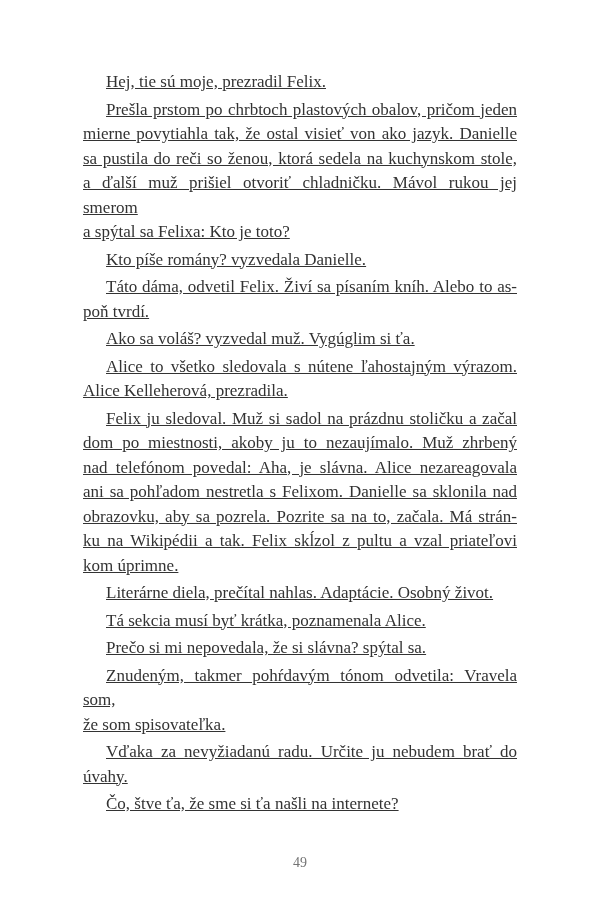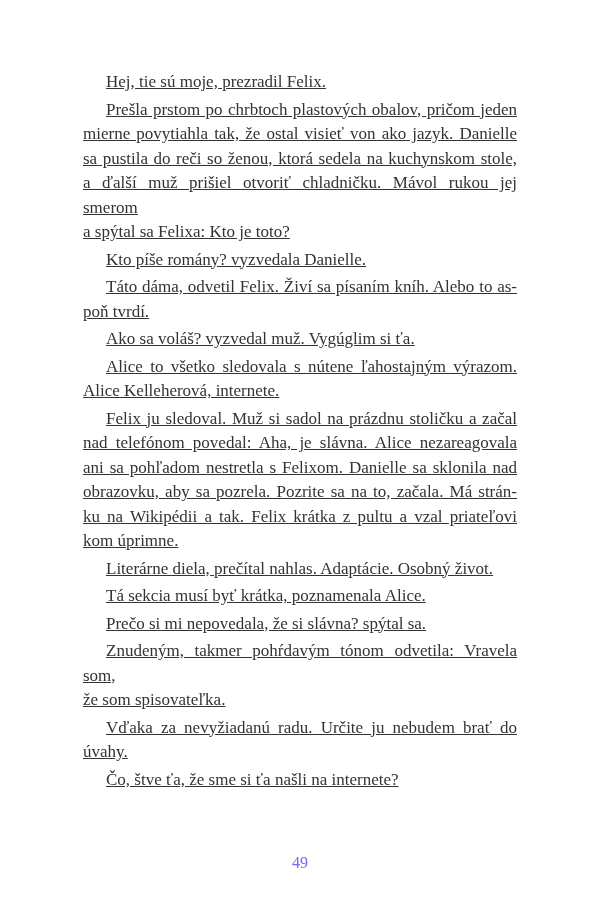--- a/index.html
+++ b/index.html
@@ -39,23 +39,23 @@
   }
   .line.indent {
     text-indent: 23px;
   }
   .page-number {
     position: absolute;
     top: 851px;
     left: 0;
     width: 100%;
     text-align: center;
-    font-size: 16px;
+    font-size: 14px;
     line-height: 24px;
-    color: #8b5cf6;
+    color: #737373;
   }
 </style>
 </head>
 <body>
 
 <div class="page">
   <div class="text-block">
       <div class="paragraph">
         <div class="line indent">Hej, tie sú moje, prezradil Felix.</div>
       </div>
@@ -71,28 +71,29 @@
       </div>
       <div class="paragraph">
         <div class="line indent just">Táto dáma, odvetil Felix. Živí sa písaním kníh. Alebo to as-</div>
         <div class="line">poň tvrdí.</div>
       </div>
       <div class="paragraph">
         <div class="line indent">Ako sa voláš? vyzvedal muž. Vygúglim si ťa.</div>
       </div>
       <div class="paragraph">
         <div class="line indent just">Alice to všetko sledovala s nútene ľahostajným výrazom.</div>
-        <div class="line">Alice Kelleherová, internete.</div>
+        <div class="line">Alice Kelleherová, prezradila.</div>
       </div>
       <div class="paragraph">
         <div class="line indent just">Felix ju sledoval. Muž si sadol na prázdnu stoličku a začal</div>
+        <div class="line just">dom po miestnosti, akoby ju to nezaujímalo. Muž zhrbený</div>
         <div class="line just">nad telefónom povedal: Aha, je slávna. Alice nezareagovala</div>
         <div class="line just">ani sa pohľadom nestretla s Felixom. Danielle sa sklonila nad</div>
         <div class="line just">obrazovku, aby sa pozrela. Pozrite sa na to, začala. Má strán-</div>
-        <div class="line just">ku na Wikipédii a tak. Felix krátka z pultu a vzal priateľovi</div>
+        <div class="line just">ku na Wikipédii a tak. Felix skĺzol z pultu a vzal priateľovi</div>
         <div class="line">kom úprimne.</div>
       </div>
       <div class="paragraph">
         <div class="line indent">Literárne diela, prečítal nahlas. Adaptácie. Osobný život.</div>
       </div>
       <div class="paragraph">
         <div class="line indent">Tá sekcia musí byť krátka, poznamenala Alice.</div>
       </div>
       <div class="paragraph">
         <div class="line indent">Prečo si mi nepovedala, že si slávna? spýtal sa.</div>

